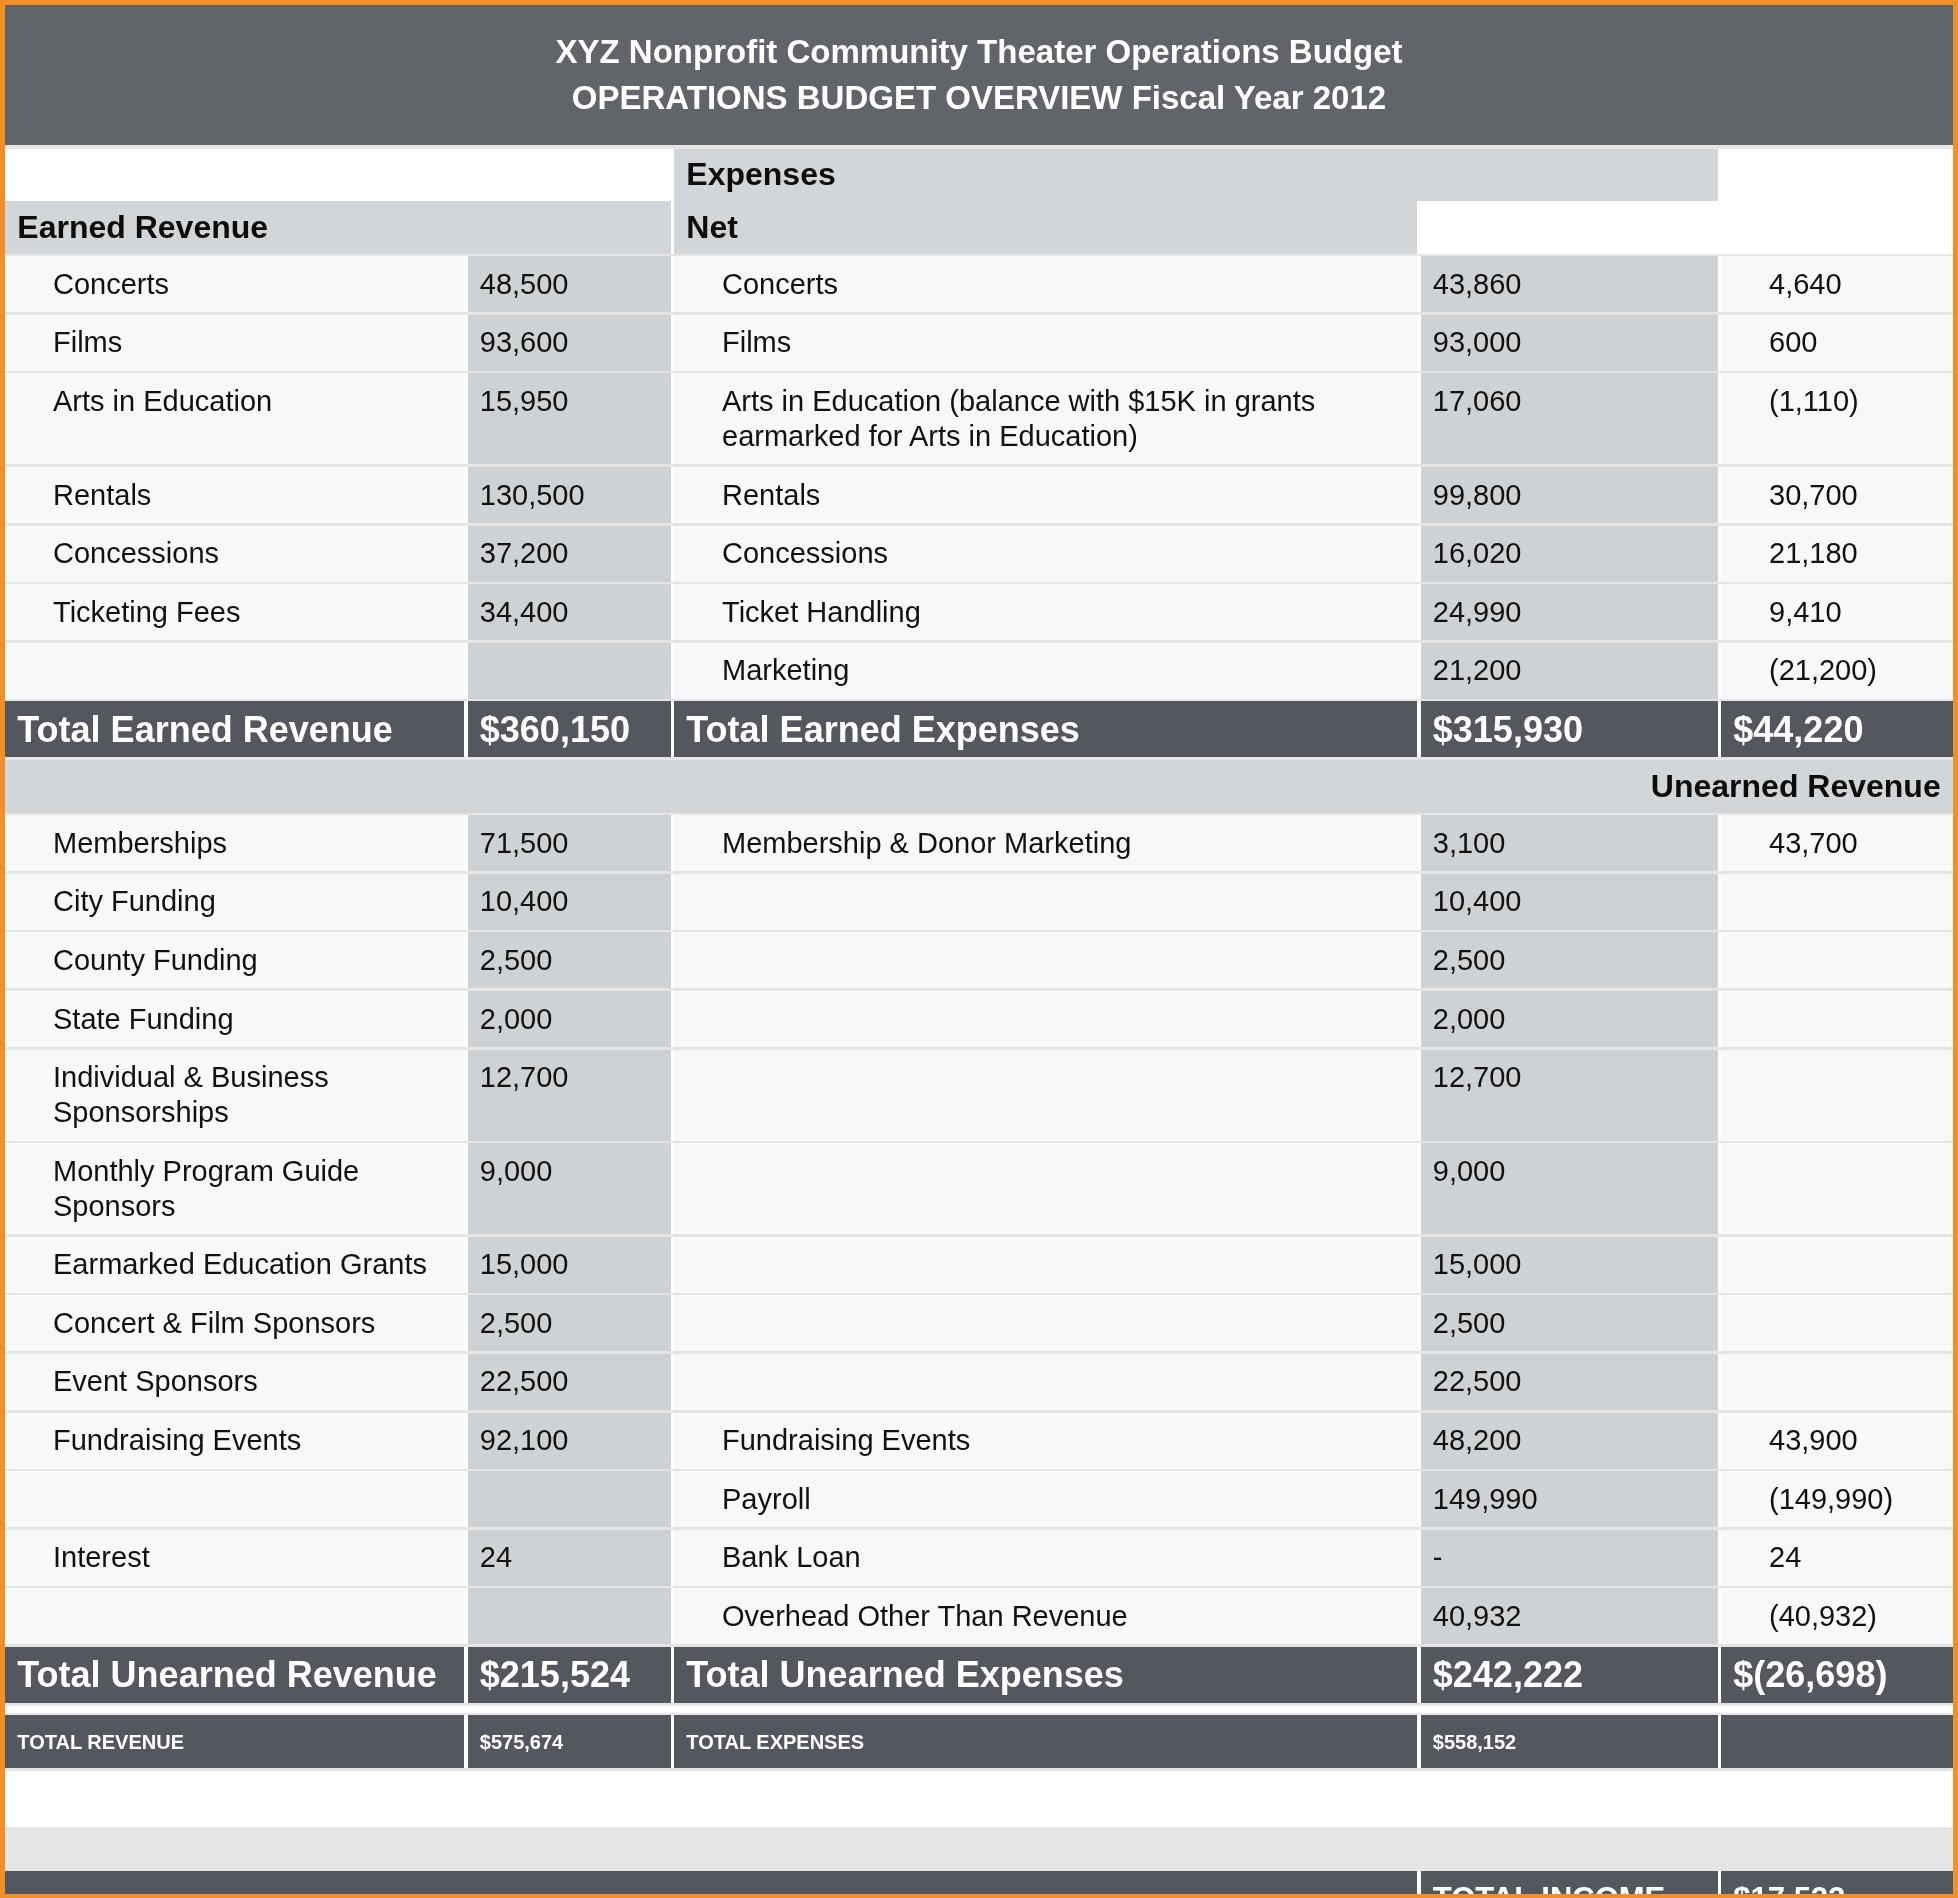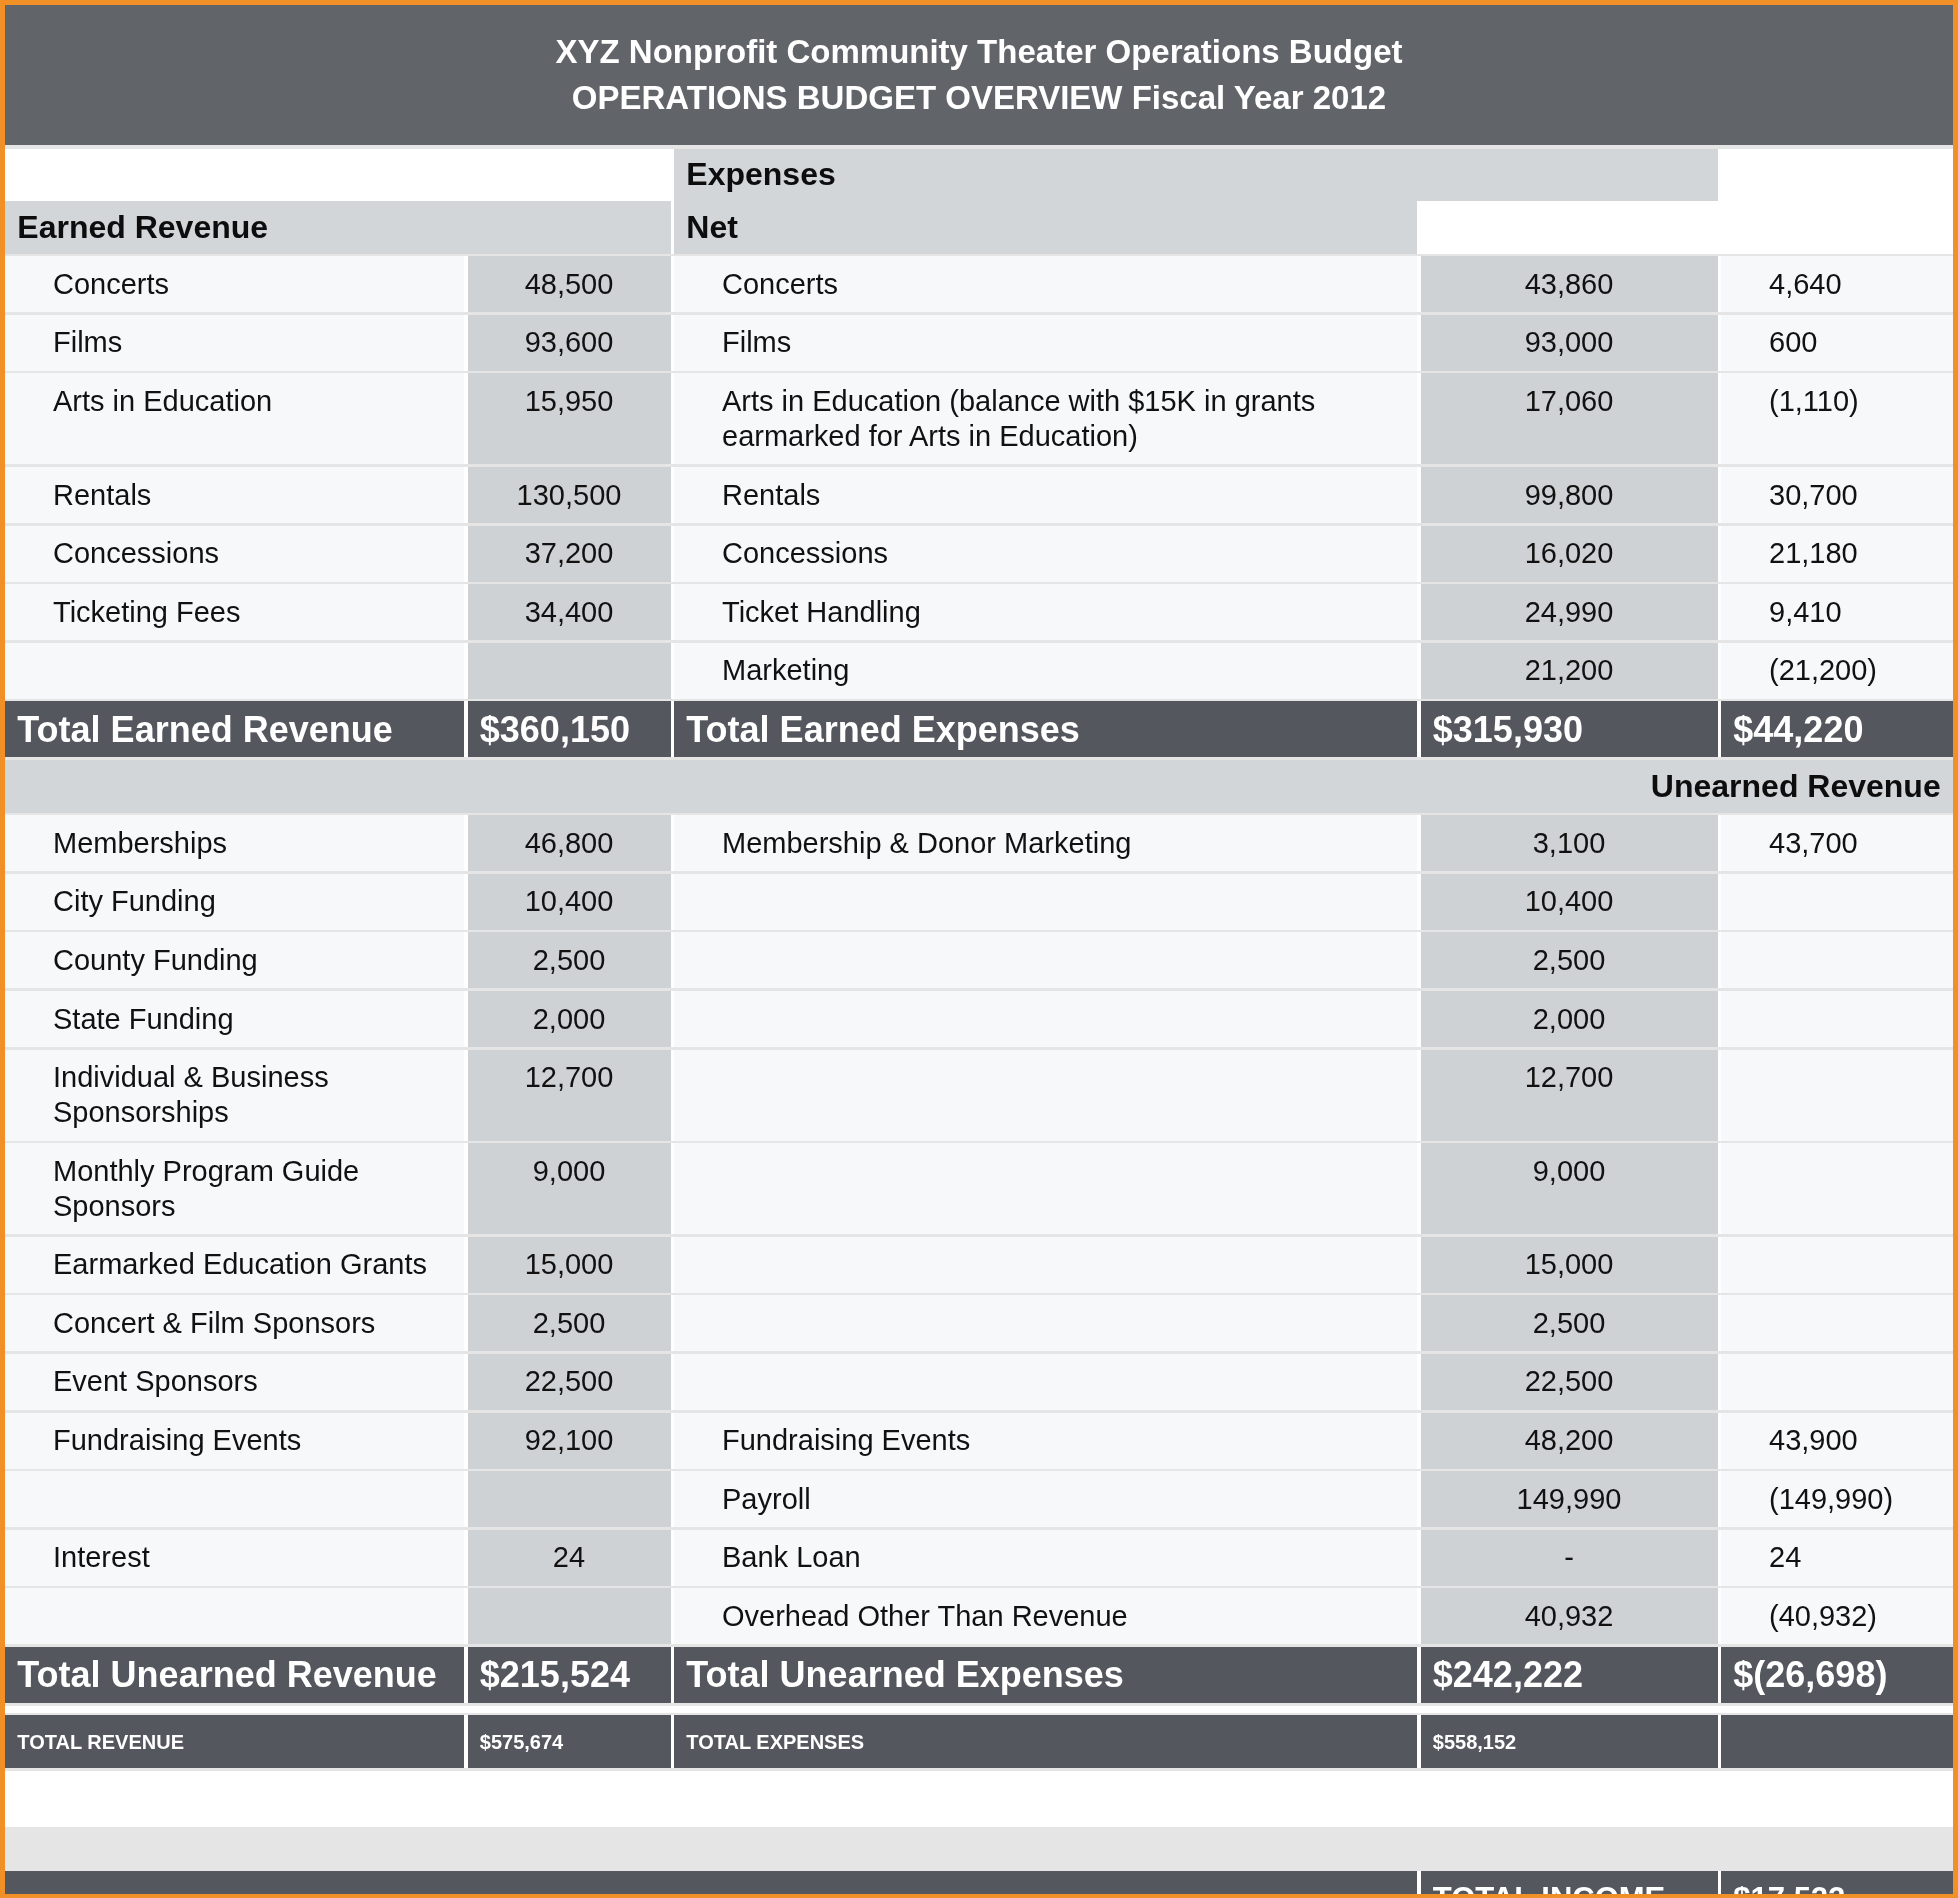--- a/index.html
+++ b/index.html
@@ -3,21 +3,21 @@
 <meta charset="utf-8">
 <style>
   html,body{margin:0;padding:0;background:#ffffff;font-family:"Liberation Sans", sans-serif;}
   .frame{width:1958px;height:1899px;box-sizing:border-box;border:5.3px solid #F09026;background:#e5e5e5;overflow:hidden;}
   .title{background:#616469;color:#ffffff;text-align:center;font-weight:bold;font-size:33px;line-height:46px;padding:24px 8.8px;margin-bottom:3.5px;}
   .grid{display:grid;grid-template-columns:459px 203px 743px 297px 1fr;column-gap:3.5px;margin-top:2.6px;background:#ffffff;}
   .r-colheader{margin-top:0;}
   .r-data{min-height:56px;}
   .c{font-size:29px;line-height:35px;padding:10.5px 12.3px;color:#111111;overflow:hidden;}
   .lt{background:#F7F8F9;padding-left:48px;}
-  .gy{background:#CFD2D4;text-align:center;}
+  .gy{background:#CFD2D4;}
   .hd{background:#D3D6D9;font-weight:bold;font-size:32px;line-height:35px;padding:8.8px 12.3px;color:#0d0d0d;}
   .sec{background:#D3D6D9;font-weight:bold;font-size:32px;line-height:35px;padding:8.8px 12.3px;color:#0d0d0d;text-align:right;}
   .dk{background:#54575D;color:#ffffff;font-weight:bold;}
   .r-total .c{font-size:36px;}
   .r-grand .c{font-size:20px;line-height:32px;padding:10.5px 12.3px;min-height:32px;}
   .r-income .c{font-size:31px;line-height:33px;padding:11.4px 12.3px;}
   .r-income{min-height:60px;margin-top:44px;}
   .sp12{grid-column:1 / 3;}
   .sp34{grid-column:3 / 5;}
   .sp13{grid-column:1 / 4;}
@@ -93,21 +93,21 @@
         <div class="c dk">$360,150</div>
         <div class="c dk">Total Earned Expenses</div>
         <div class="c dk">$315,930</div>
         <div class="c dk">$44,220</div>
       </div>
       <div class="grid r-section">
         <div class="c sec spAll">Unearned Revenue</div>
       </div>
       <div class="grid r-data">
         <div class="c lt">Memberships</div>
-        <div class="c gy">46,800</div>
+        <div class="c gy">71,500</div>
         <div class="c lt">Membership &amp; Donor Marketing</div>
         <div class="c gy">3,100</div>
         <div class="c lt">43,700</div>
       </div>
       <div class="grid r-data">
         <div class="c lt">City Funding</div>
         <div class="c gy">10,400</div>
         <div class="c lt"></div>
         <div class="c gy">10,400</div>
         <div class="c lt"></div>

